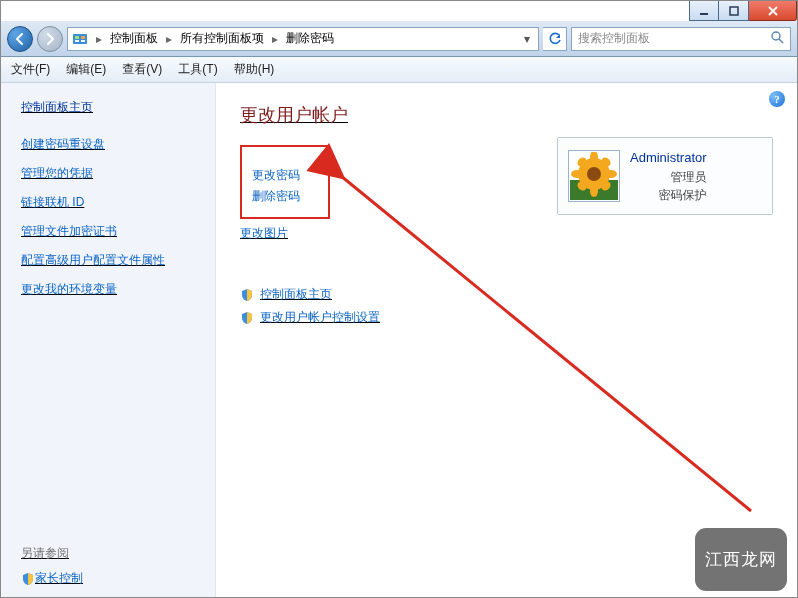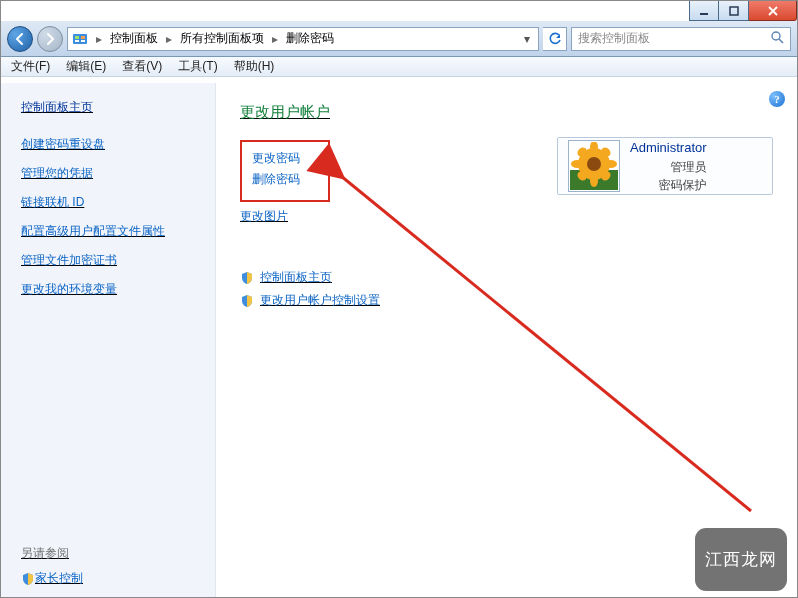--- a/index.html
+++ b/index.html
@@ -19,41 +19,41 @@
   .addr { flex: 1; height: 24px; background: #fff; border: 1px solid #8aa3c0; display: flex; align-items: center; padding: 0 4px; gap: 6px; }
   .addr .cp-icon { width:16px; height:16px; }
   .crumb-sep { color:#666; padding: 0 2px; }
   .crumb { color:#000; }
   .addr .dd { margin-left:auto; color:#555; padding:0 4px;}
   .refresh { width:24px; height:24px; background:#fff; border:1px solid #8aa3c0; border-left:none; display:flex; align-items:center; justify-content:center; color:#1a5fb4; }
   .search { width: 220px; height:24px; background:#fff; border:1px solid #8aa3c0; display:flex; align-items:center; padding:0 6px; color:#888;gap:39px; }
   .search .mag { margin-left:auto; color:#5d84b3; }
 
   
-  .menubar { position:absolute; left:0; right:0; top:56px; height:20px; background: linear-gradient(#f7fbff,#e4ecf6); border-bottom:1px solid #c7d4e4; display:flex; align-items:center; padding:4px 10px; gap:16px; z-index:10;}
+  .menubar { position:absolute; left:0; right:0; top:56px; height:26px; background: linear-gradient(#f7fbff,#e4ecf6); border-bottom:1px solid #c7d4e4; display:flex; align-items:center; padding:4px 10px; gap:16px; z-index:10;}
   .menuitem { color:#222; }
 
   
   .bodywrap { position:absolute; inset:82px 0 0 0; display:flex;text-decoration:underline; }
   .sidebar { width:215px; background:#f1f5fb; border-right:1px solid #e0e7f0; padding:16px 12px 10px 20px; display:flex; flex-direction:column; }
   .side-title { color:#003399; font-size:12px; margin-bottom:14px; }
   .side-link { color:#0b63c4; margin:6px 0; cursor:pointer; }
   .side-spacer { flex:1; }
   .side-footer-label { color:#737373; margin-bottom:8px; }
   .side-footer-item { display:flex; align-items:center; color:#0b63c4; }
 
   .main { flex:1; background:#fff; position:relative; padding:20px 24px; }
-  .page-title { color:#15803d; font-size:15px; margin-bottom:18px; }
-  .actions-box { border:2px solid #d92a1f; padding:4px 28px 8px 10px; display:inline-block; }
+  .page-title { color:#7f1d1d; font-size:18px; margin-bottom:18px; }
+  .actions-box { border:2px solid #d92a1f; padding:16px 28px 8px 10px; display:inline-block; }
   .act-link { color:#0b63c4; margin:4px 0; cursor:pointer; }
   .below { margin-top:6px; }
   .admin-row { margin-top:44px; }
   .admin-link { display:flex; align-items:center; gap:6px; color:#0b63c4; margin:6px 0; cursor:pointer;}
 
-  .account-card { position:absolute; right:24px; top:54px; width:216px; height:58px; border:1px solid #b9c9dc; border-radius:2px; background:#fbfdff; display:flex; align-items:center; padding:8px 10px; gap:10px; }
+  .account-card { position:absolute; right:24px; top:54px; width:216px; height:78px; border:1px solid #b9c9dc; border-radius:2px; background:#fbfdff; display:flex; align-items:center; padding:8px 10px; gap:10px; }
   .avatar-frame { width:52px; height:52px; border:1px solid #9cb3cc; background:#fff; display:flex; align-items:center; justify-content:center; }
   .account-text { line-height:1.5; }
   .account-name { color:#003399; font-size:13px; }
   .account-sub { color:#444; font-size:12px;text-align:right; }
 
   .help-icon { position:absolute; right:12px; top:8px; width:16px; height:16px; border-radius:50%; background:radial-gradient(circle at 30% 30%, #7cc0ff, #1a6fd1); color:#fff; font-size:11px; font-weight:bold; display:flex; align-items:center; justify-content:center; font-family:Georgia,serif;}
 
   .shield { width:14px; height:14px; }
 
   
@@ -136,22 +136,22 @@
   <span class="menuitem">工具(T)</span>
   <span class="menuitem">帮助(H)</span>
 </div>
 
 <div class="bodywrap">
   <div class="sidebar">
     <div class="side-title">控制面板主页</div>
     <div class="side-link">创建密码重设盘</div>
     <div class="side-link">管理您的凭据</div>
     <div class="side-link">链接联机 ID</div>
+    <div class="side-link">管理文件加密证书</div>
     <div class="side-link">配置高级用户配置文件属性</div>
-    <div class="side-link">管理文件加密证书</div>
     <div class="side-link">更改我的环境变量</div>
     <div class="side-spacer"></div>
     <div class="side-footer-label">另请参阅</div>
     <div class="side-footer-item">
       <span class="shield">
         <svg width="14" height="14" viewBox="0 0 14 14">
             <path d="M7 1 L12 3 V7 C12 10 9.5 12.5 7 13 C4.5 12.5 2 10 2 7 V3 Z" fill="#3f8edd"></path>
             <path d="M7 1 L12 3 V7 C12 10 9.5 12.5 7 13 V1 Z" fill="#f4c542"></path>
           </svg>
       </span>

